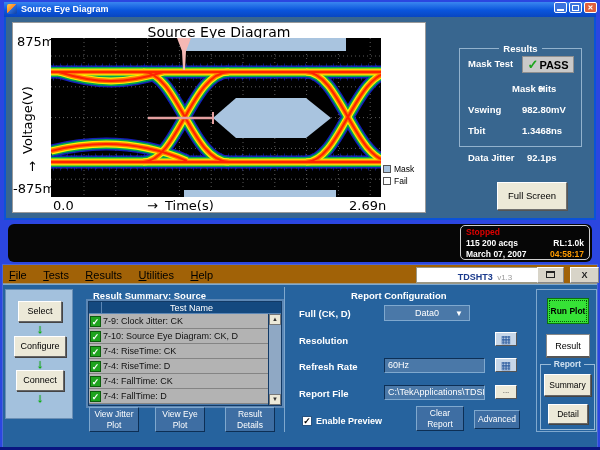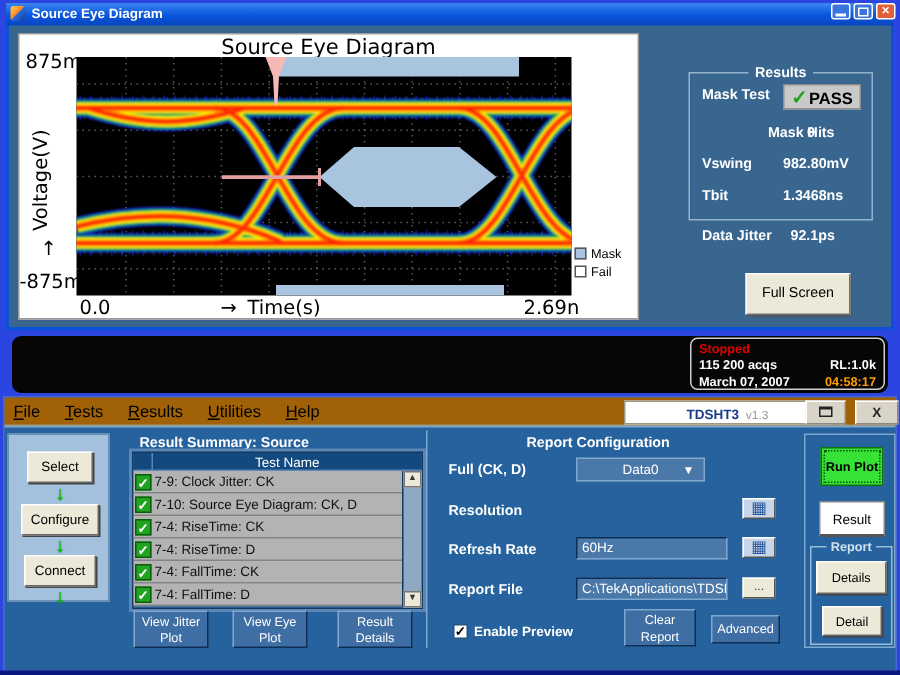--- a/index.html
+++ b/index.html
@@ -56,21 +56,21 @@
   #brandbox { left:413px; top:2px; width:138px; height:16px; background:#fff; border:1px solid #9b9886; text-align:center; line-height:14px; }
   #brandname { font-size:9px; font-weight:bold; color:#1a3a8c; }
   #brandver { font-size:8px; color:#999; }
   .appbtn { top:2px; width:27px; height:16px; background:#d8d4c8; border:1px solid #888;
     border-top-color:#fff; border-left-color:#fff; text-align:center; font-size:9px; font-weight:bold; color:#222; line-height:14px; }
   .minirect { display:inline-block; width:9px; height:7px; border:1px solid #222; border-top-width:2px; margin-top:3px; }
 
   #mainpanel { left:0; top:19px; width:594px; height:149px; border-top:1px solid #7fa8ce; }
   .vline { width:1px; background:#7fa8ce; }
 
-  #flowpanel { left:2px; top:4px; width:68px; height:112px; background:#a3c1dd; border:1px solid #67880a0; border:1px solid #6a8fb5; }
+  #flowpanel { left:2px; top:4px; width:68px; height:130px; background:#a3c1dd; border:1px solid #67880a0; border:1px solid #6a8fb5; }
   .flowbtn { left:8px; width:52px; background:#ece9d8; border:1px solid #666; border-top-color:#fff; border-left-color:#fff;
     box-shadow:1px 1px 0 #444; font-size:9px; color:#000; text-align:center; display:flex; align-items:center; justify-content:center; line-height:1.15; }
   .flowarrow { left:26px; width:16px; color:#00c400; font-size:13px; font-weight:bold; text-align:center; text-shadow:0 0 1px #006600; height:12px; line-height:12px; }
 
   .sectitle { color:#fff; font-size:9.5px; font-weight:bold; }
 
   #restable { left:85px; top:16px; width:194px; height:105px; border:1px solid #123a66; background:#4a78a8; box-shadow:0 0 0 2px #5c87b5; }
   #theadrow { display:flex; height:12px; background:#14497f; border-bottom:1px solid #5c87b5; }
   #theadstub { width:13px; border-right:1px solid #5c87b5; }
   #theadcell { flex:1; color:#fff; font-size:9px; text-align:center; line-height:12px; }
@@ -314,21 +314,21 @@
       <span id="enablelbl">Enable Preview</span>
     </div>
     <div class="abs bluebtn" style="left:413px; top:121px; width:48px; height:25px;">Clear Report</div>
     <div class="abs bluebtn" style="left:471px; top:125px; width:46px; height:19px;">Advanced</div>
 
     <div class="abs" id="rightcol">
       <div class="abs" id="runtestbtn">Run Plot</div>
       <div class="abs" id="resultbtn">Result</div>
       <div class="abs" id="reportgroup">
         <div class="abs" id="reportgrouplbl"><span>Report</span></div>
-        <div class="abs beigebtn" style="left:3px; top:9px; width:47px; height:22px; line-height:20px;">Details</div>
+        <div class="abs beigebtn" style="left:3px; top:9px; width:47px; height:22px; line-height:20px;">Summary</div>
         <div class="abs beigebtn" style="left:7px; top:39px; width:40px; height:20px; line-height:18px;">Detail</div>
       </div>
     </div>
 
   </div>
 </div>
 
 <div class="abs" id="bottomedge"></div>
 
 </body></html>

